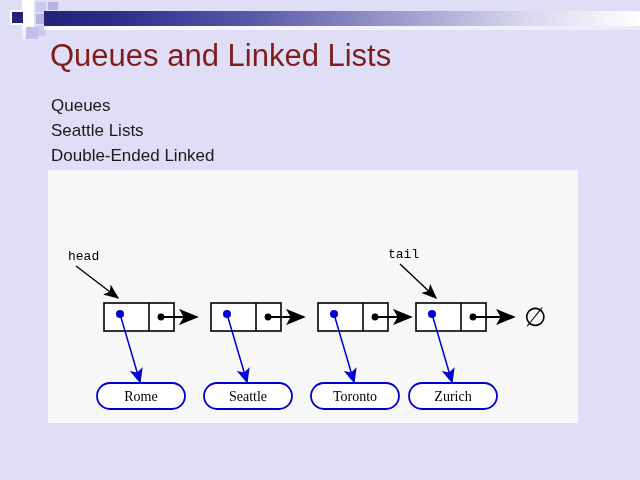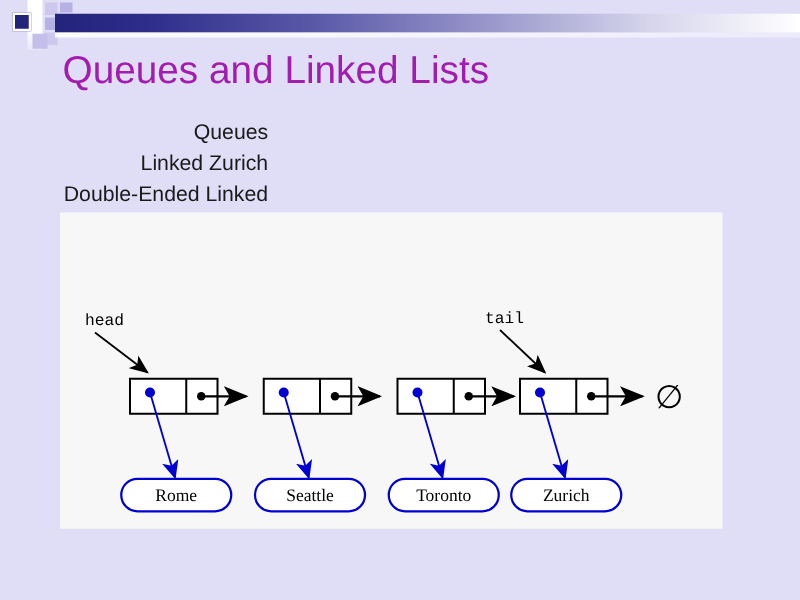--- a/index.html
+++ b/index.html
@@ -74,34 +74,34 @@
     left: 44px; top: 26px;
     width: 596px; height: 4px;
     background: linear-gradient(to right, rgba(255,255,255,0.9) 0%, rgba(255,255,255,0.7) 50%, rgba(255,255,255,0.4) 100%);
   }
 
   
   .title {
     position: absolute;
     left: 50px; top: 38px;
     font-size: 31px;
-    color: #a21caf;
+    color: #7f1d1d;
     letter-spacing: 0px;
     white-space: nowrap;
   }
 
   
   .bullets {
     position: absolute;
     left: 51px; top: 93px;
     font-size: 17px;
     color: #1a1a1a;
     line-height: 25px;
   }
-  .bullet-line { white-space: nowrap; text-align: right; }
+  .bullet-line { white-space: nowrap; }
 
   
   .panel {
     position: absolute;
     left: 48px; top: 170px;
     width: 530px; height: 253px;
     background: #f7f7f7;
     overflow: hidden;
   }
   .panel-svg {
@@ -122,21 +122,21 @@
   <div class="deco deco-sq-e"></div>
   <div class="deco deco-sq-navy"></div>
 
   <div class="header-bar"></div>
   <div class="header-bar-shadow"></div>
 
   <div class="title">Queues and Linked Lists</div>
 
   <div class="bullets">
     <div class="bullet-line">Queues</div>
-    <div class="bullet-line">Linked Zurich</div>
+    <div class="bullet-line">Seattle Lists</div>
     <div class="bullet-line">Double-Ended Linked</div>
   </div>
 
   <div class="panel">
     <svg class="panel-svg" width="530" height="262" viewBox="0 0 530 262">
       <defs>
         <marker id="blkArrow" markerWidth="11" markerHeight="9" refX="10" refY="4.5" orient="auto">
           <path d="M0,0 L11,4.5 L0,9 L2.6,4.5 Z" fill="#000000"></path>
         </marker>
         <marker id="bluArrow" markerWidth="10" markerHeight="9" refX="9" refY="4.5" orient="auto">

